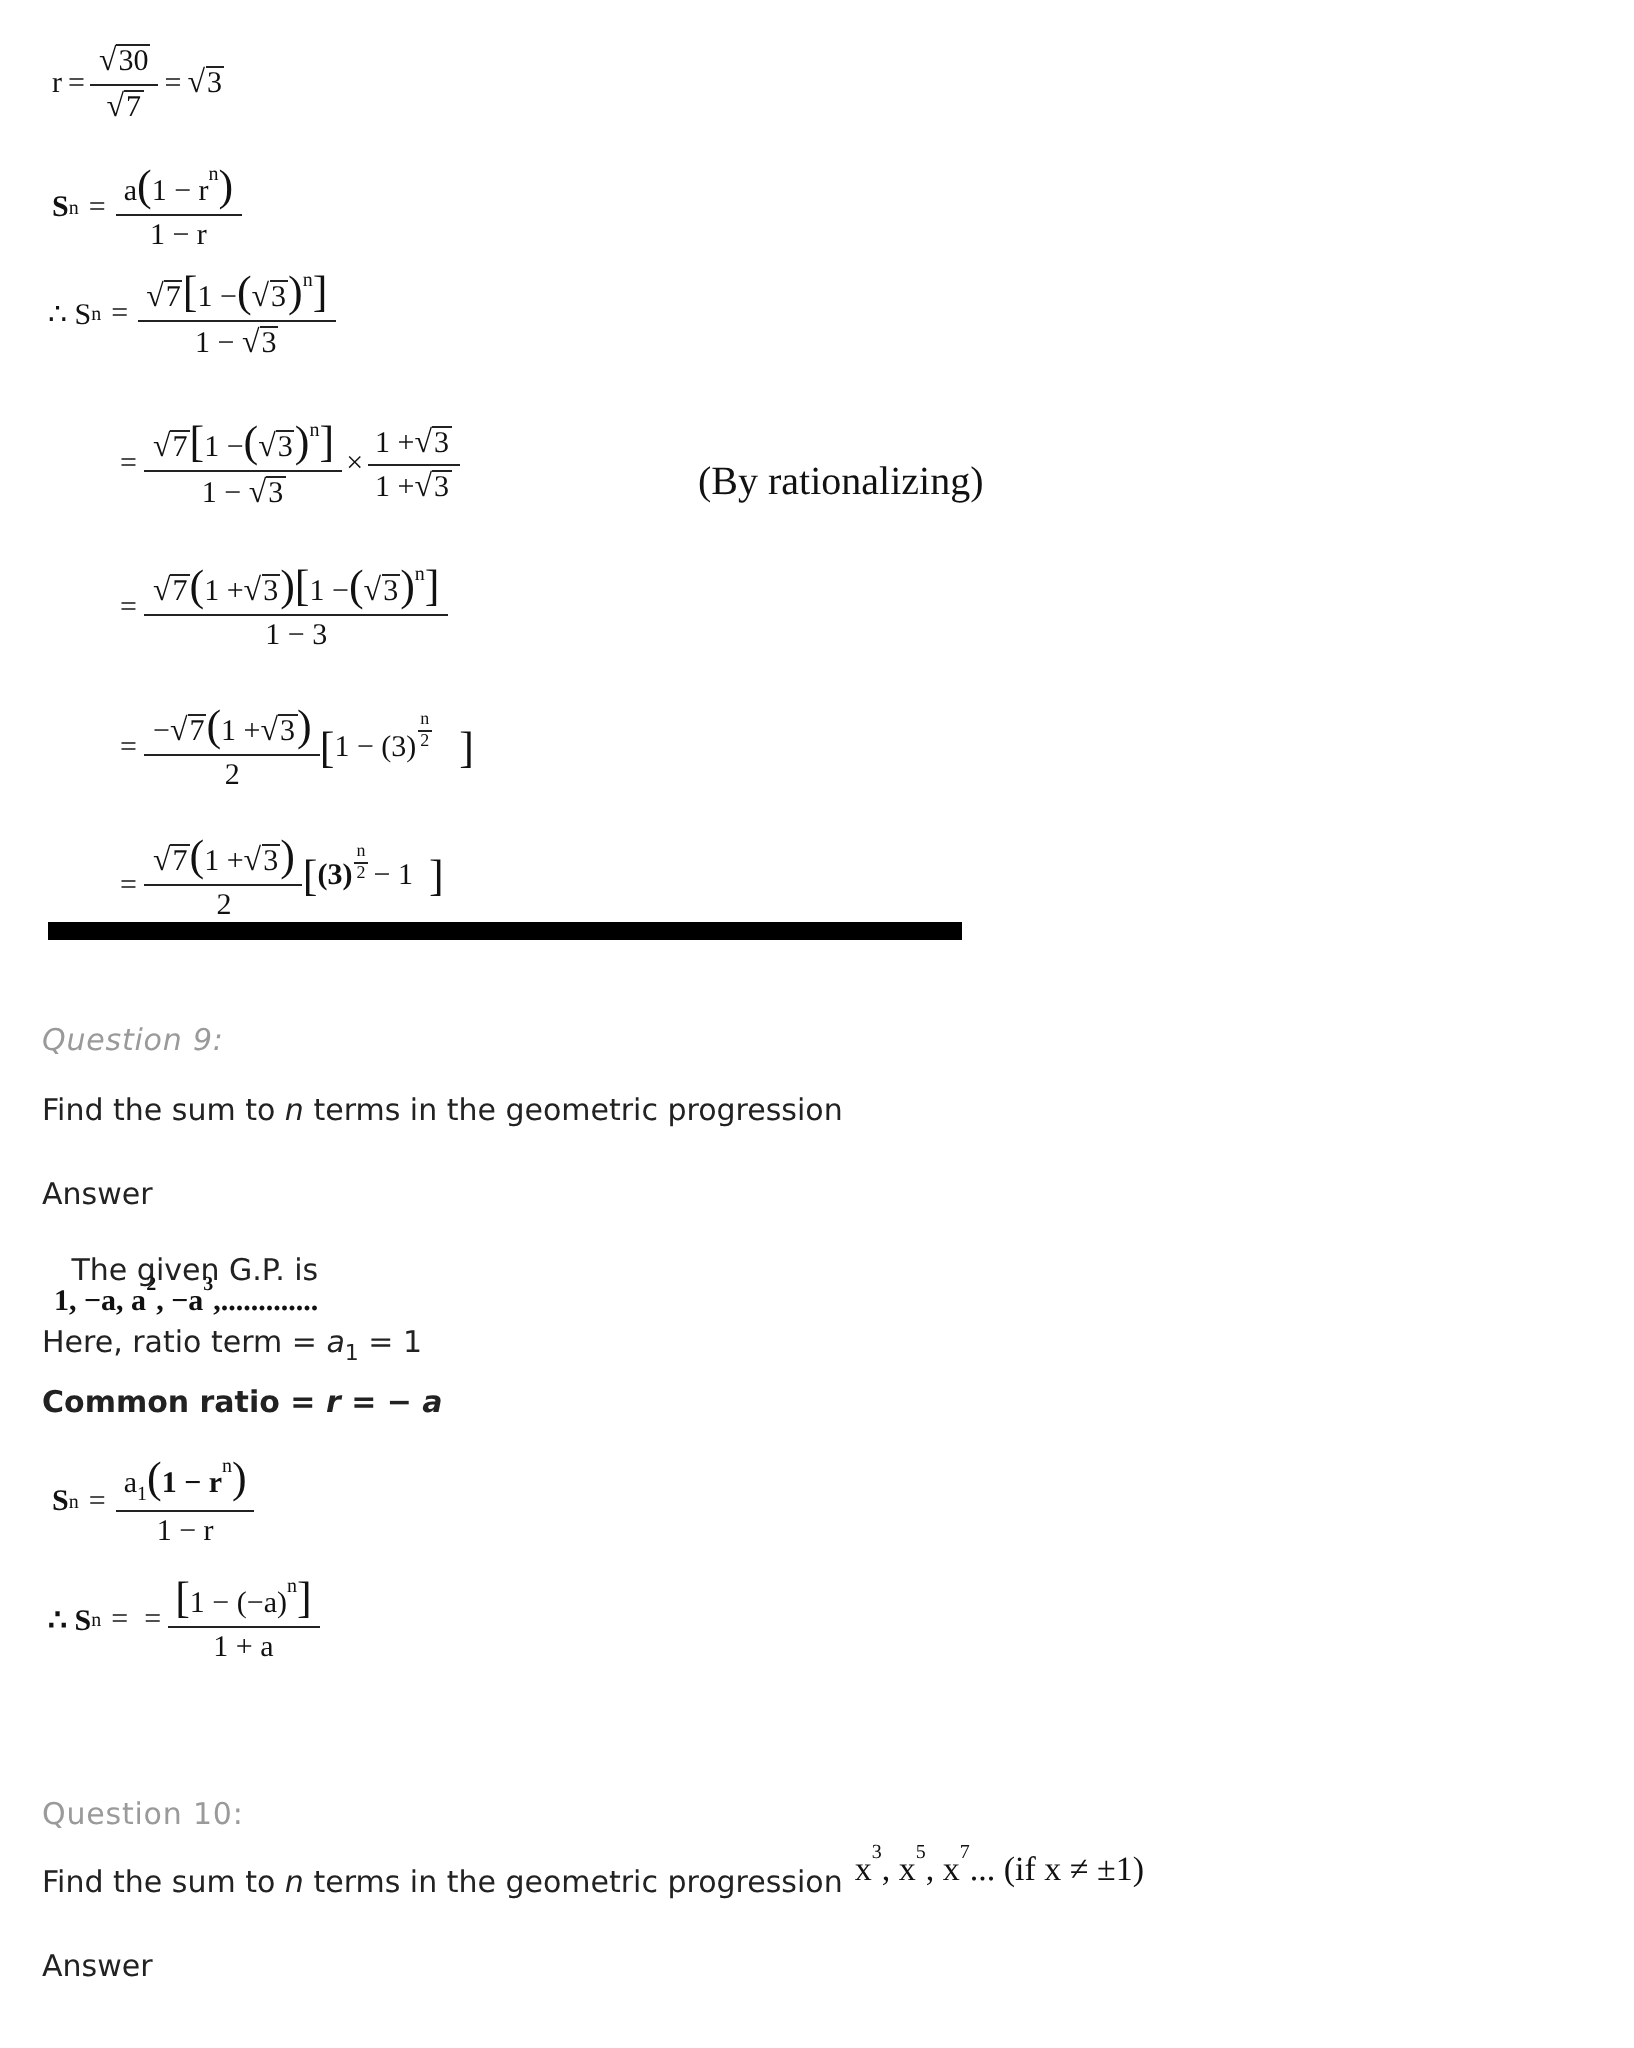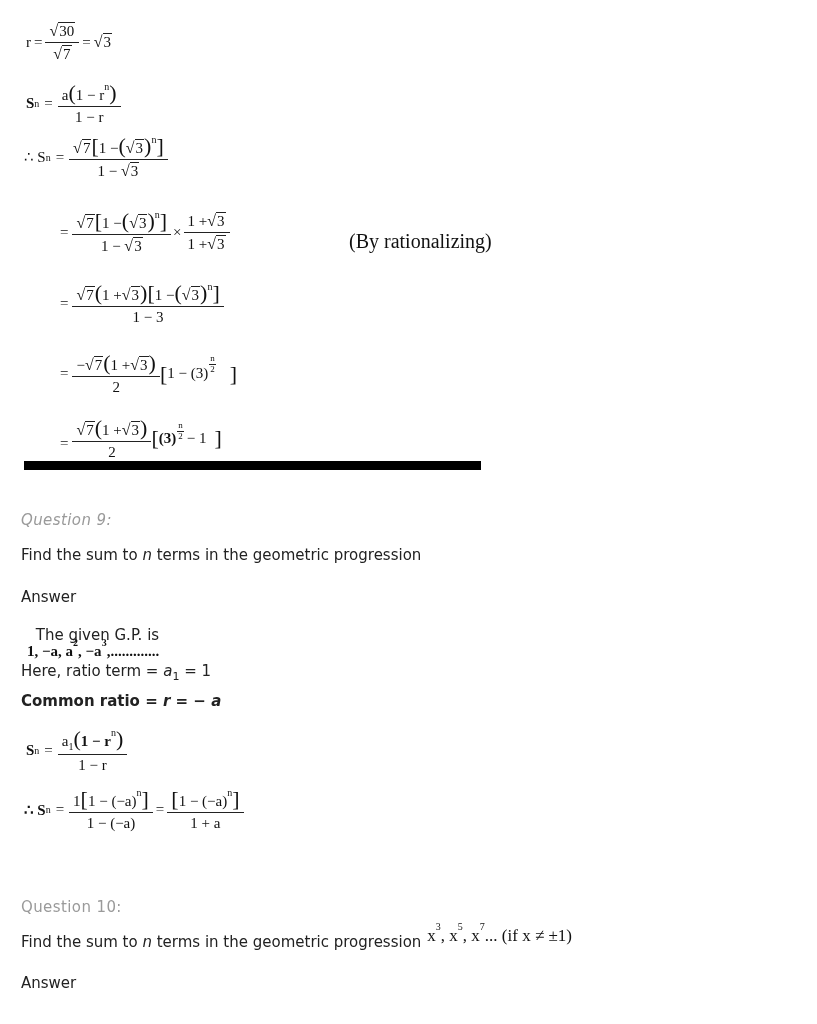--- a/index.html
+++ b/index.html
@@ -201,24 +201,20 @@
   <span class="frac">
     <span class="num"><span>a</span><span class="sub">1</span><span class="big">(</span><span class="b">1 − r</span><span class="sup">n</span><span class="big">)</span></span>
     <span class="den">1 − r</span>
   </span>
 </div>
 
 <div class="abs m row" style="left:24px;top:788px;font-size:15px;">
   <span class="b">∴ S</span>
     <span class="sub">n</span>
   <span class="eq" style="margin:0 5px;">=</span>
-  <span class="frac">
-    <span class="num"><span>1</span><span class="big">[</span><span>1 − (−a)</span><span class="sup">n</span><span class="big">]</span></span>
-    <span class="den">1 − (−a)</span>
-  </span>
   <span class="eq" style="margin:0 3px;">=</span>
   <span class="frac">
     <span class="num"><span class="big">[</span><span>1 − (−a)</span><span class="sup">n</span><span class="big">]</span></span>
     <span class="den">1 + a</span>
   </span>
 </div>
 
 <div class="abs q" style="left:21px;top:898px;">Question 10:</div>
 
 <div class="abs t row" style="left:21px;top:931px;align-items:flex-end;">

